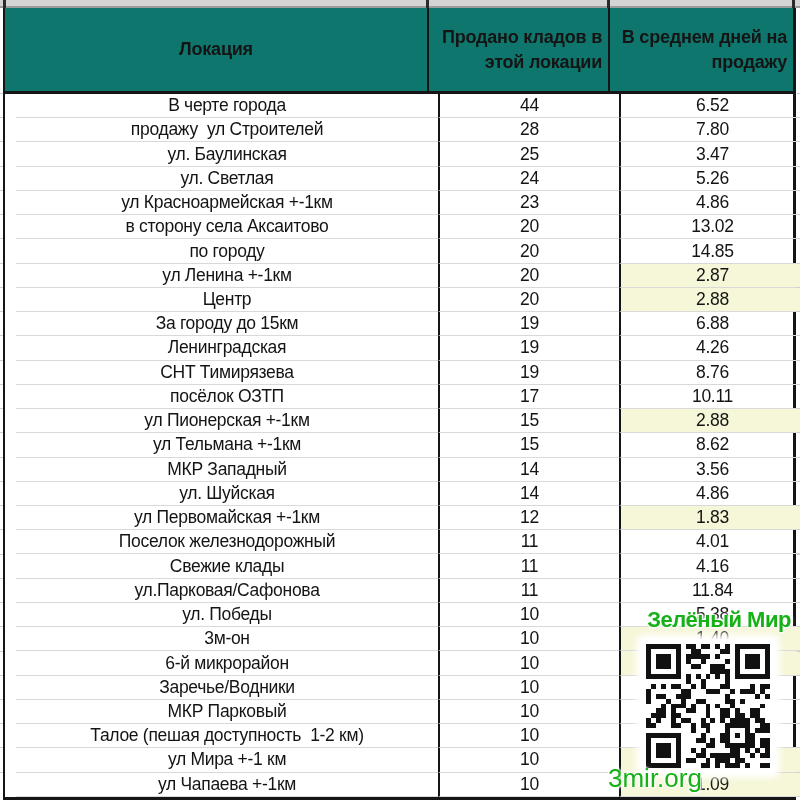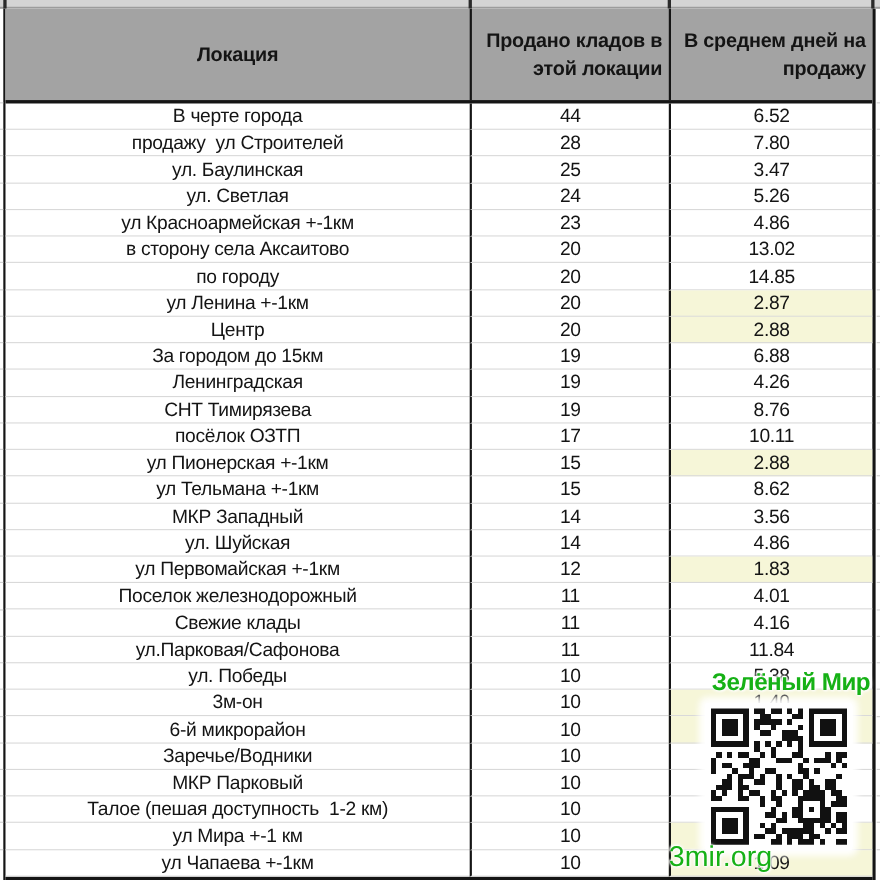--- a/index.html
+++ b/index.html
@@ -15,31 +15,31 @@
   .tick{position:absolute;top:0;width:3px;height:8px;background:#2a2a2a;}
 
   
   .sheet-table{
     position:absolute;left:3px;top:8px;width:793px;box-sizing:border-box;
     border-left:2px solid #151515;border-right:3px solid #151515;
     background:#fff;
   }
   .hdr-row{
     display:grid;grid-template-columns:422px 181px 185px;
-    height:83px;background:#a3a3a3;
+    height:83px;background:#0f766e;
     border-bottom:3px solid #151515;box-sizing:content-box;
   }
   .hdr-cell{
     display:flex;align-items:center;justify-content:center;text-align:center;
     font-weight:bold;font-size:18px;line-height:25px;letter-spacing:-0.2px;
     padding:0 6px;box-sizing:border-box;white-space:pre-wrap;
   }
   .hdr-cell.c2,.hdr-cell.c3{border-left:2px solid #151515;text-align:right;}
   .body-rows{border-bottom:3px solid #151515;}
-  .t-row{display:grid;grid-template-columns:422px 181px 185px;height:24.24px;}
+  .t-row{display:grid;grid-template-columns:422px 181px 185px;height:24.24px;margin-left:11px;}
   .t-cell{
     display:flex;align-items:center;justify-content:center;text-align:center;
     font-size:17.5px;letter-spacing:-0.3px;white-space:pre;
     border-bottom:1px solid #d9d9d9;box-sizing:border-box;overflow:hidden;
   }
   .t-cell.c2,.t-cell.c3{border-left:2px solid #151515;}
   .t-cell.hl{background:var(--hl,#f6f6d8);}
 
   
   .stub{position:absolute;height:1px;background:#cfcfcf;}
@@ -129,21 +129,21 @@
     <div class="t-cell c3 hl">2.87</div>
   </div>
 
   <div class="t-row">
     <div class="t-cell c1">Центр</div>
     <div class="t-cell c2">20</div>
     <div class="t-cell c3 hl">2.88</div>
   </div>
 
   <div class="t-row">
-    <div class="t-cell c1">За городом до 15км</div>
+    <div class="t-cell c1">За городу до 15км</div>
     <div class="t-cell c2">19</div>
     <div class="t-cell c3">6.88</div>
   </div>
 
   <div class="t-row">
     <div class="t-cell c1">Ленинградская</div>
     <div class="t-cell c2">19</div>
     <div class="t-cell c3">4.26</div>
   </div>
 

